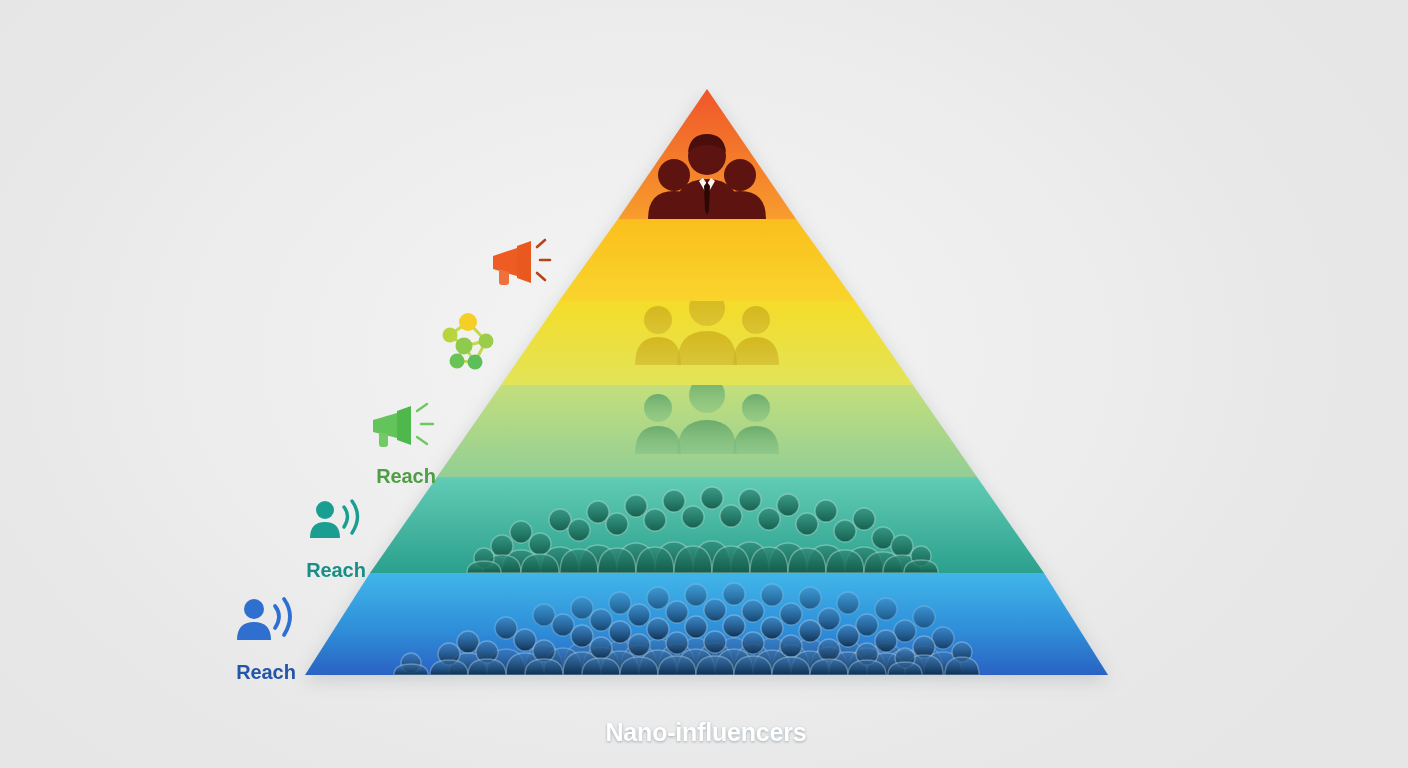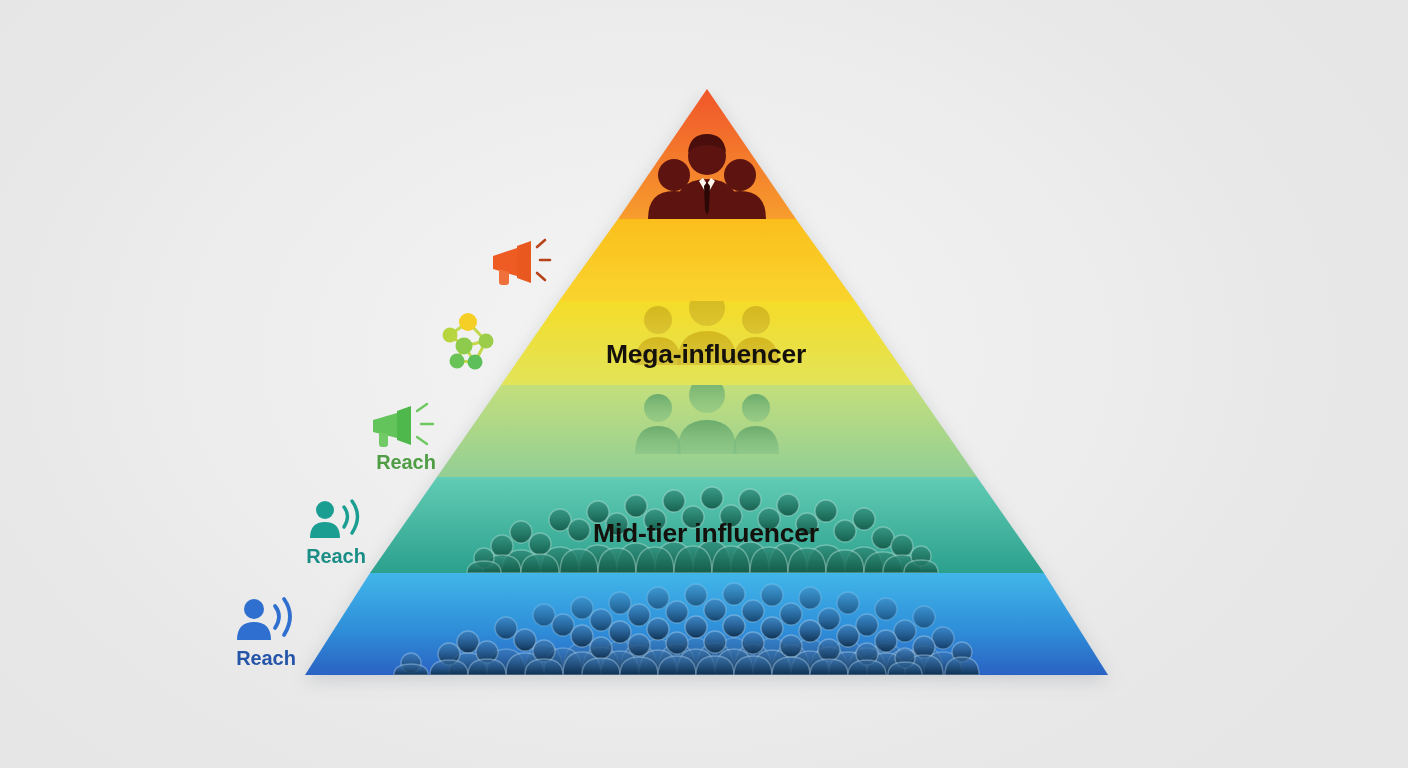--- a/index.html
+++ b/index.html
@@ -66,21 +66,21 @@
     align-items: center;
   }
   .side-note .note-icon {
     display: block;
     line-height: 0;
   }
   .note-text {
     font-size: 20px;
     font-weight: bold;
     letter-spacing: -0.1px;
-    margin-top: 1px;
+    margin-top: 15px;
   }
 
   #note-mega   { left: 487px; top: 236px; }
   #note-macro  { left: 437px; top: 308px; }
   #note-mid    { left: 367px; top: 402px; }
   #note-micro  { left: 305px; top: 498px; }
   #note-nano   { left: 232px; top: 596px; }
 
   #note-mid .note-text   { color: #4f9d45; }
   #note-micro .note-text { color: #1a8e86; }
@@ -379,22 +379,21 @@
               <path d="M552 595 q0 -15 19 -15 q19 0 19 15 z"></path>
             <circle cx="609" cy="578" r="10"></circle>
               <path d="M592 595 q0 -13 17 -13 q17 0 17 13 z"></path>
             <circle cx="115" cy="583" r="10"></circle>
               <path d="M98 595 q0 -11 17 -11 q17 0 17 11 z"></path>
           </g>
         </g>
       </g>
     </svg>
 
-    <div class="band-label dark" style="top:259px">Mega-influencer</div>
-    <div class="band-label dark" style="top:438px">Mid-tier influencer</div>
+    <div class="band-label light" style="top:638px">Nano-influencers</div>
   </div>
 
   <div class="side-note" id="note-mega">
     <span class="note-icon">
       <svg width="66" height="52" viewBox="0 0 66 52" xmlns="http://www.w3.org/2000/svg">
         <path d="M6 20 L30 12 L30 40 L6 33 Z" fill="#ef5c23"></path>
         <path d="M30 10 L44 5 L44 47 L30 42 Z" fill="#e8581f"></path>
         <path d="M12 33 L22 36 L22 46 Q22 49 19 49 L15 49 Q12 49 12 46 Z" fill="#f0703c"></path>
         <g stroke="#b8431a" stroke-width="2.6" stroke-linecap="round">
           <line x1="50" y1="11" x2="58" y2="4"></line>

